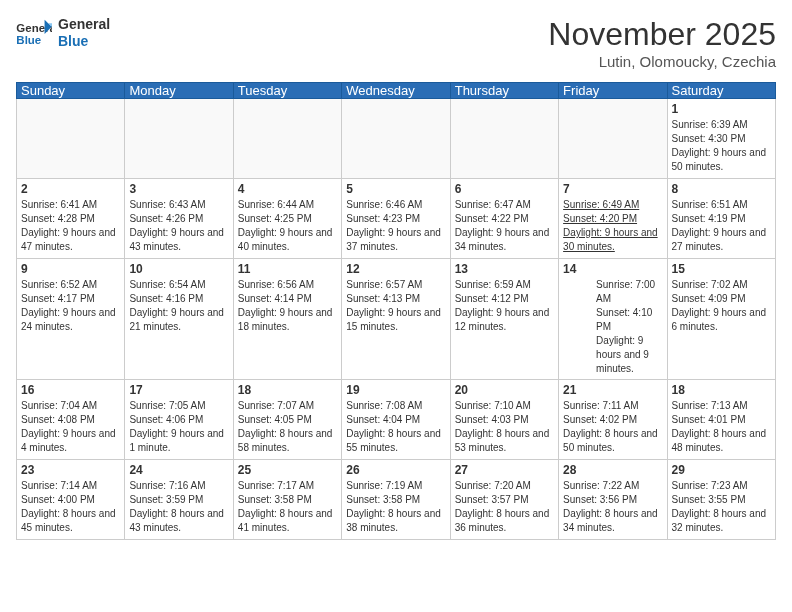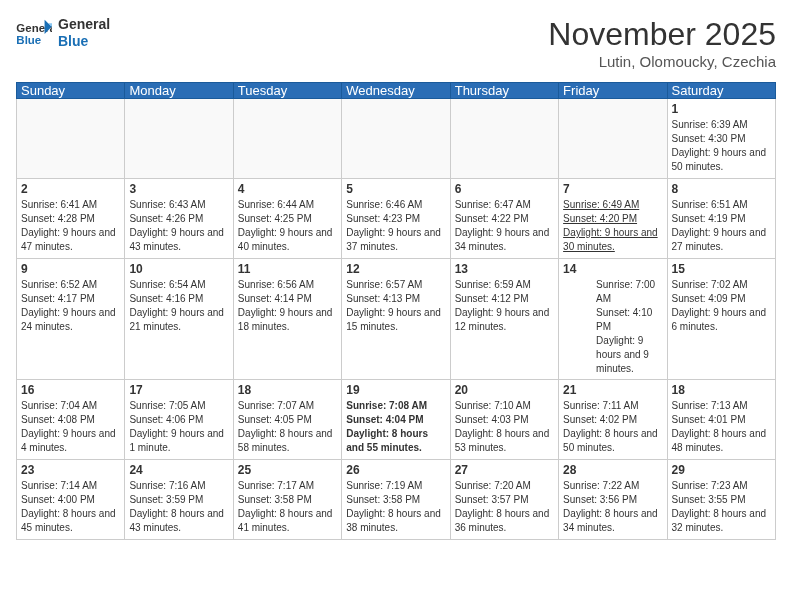--- a/index.html
+++ b/index.html
@@ -227,21 +227,21 @@
 Daylight: 9 hours and 1 minute.</div>
         </td>
         <td>
           <span class="day-number">18</span>
           <div class="day-info" style="white-space: pre-line;">Sunrise: 7:07 AM
 Sunset: 4:05 PM
 Daylight: 8 hours and 58 minutes.</div>
         </td>
         <td>
           <span class="day-number">19</span>
-          <div class="day-info" style="white-space: pre-line; font-weight: bold;">Sunrise: 7:08 AM
+          <div class="day-info" style="white-space: pre-line;">Sunrise: 7:08 AM
 Sunset: 4:04 PM
 Daylight: 8 hours and 55 minutes.</div>
         </td>
         <td>
           <span class="day-number">20</span>
           <div class="day-info" style="white-space: pre-line;">Sunrise: 7:10 AM
 Sunset: 4:03 PM
 Daylight: 8 hours and 53 minutes.</div>
         </td>
         <td>

